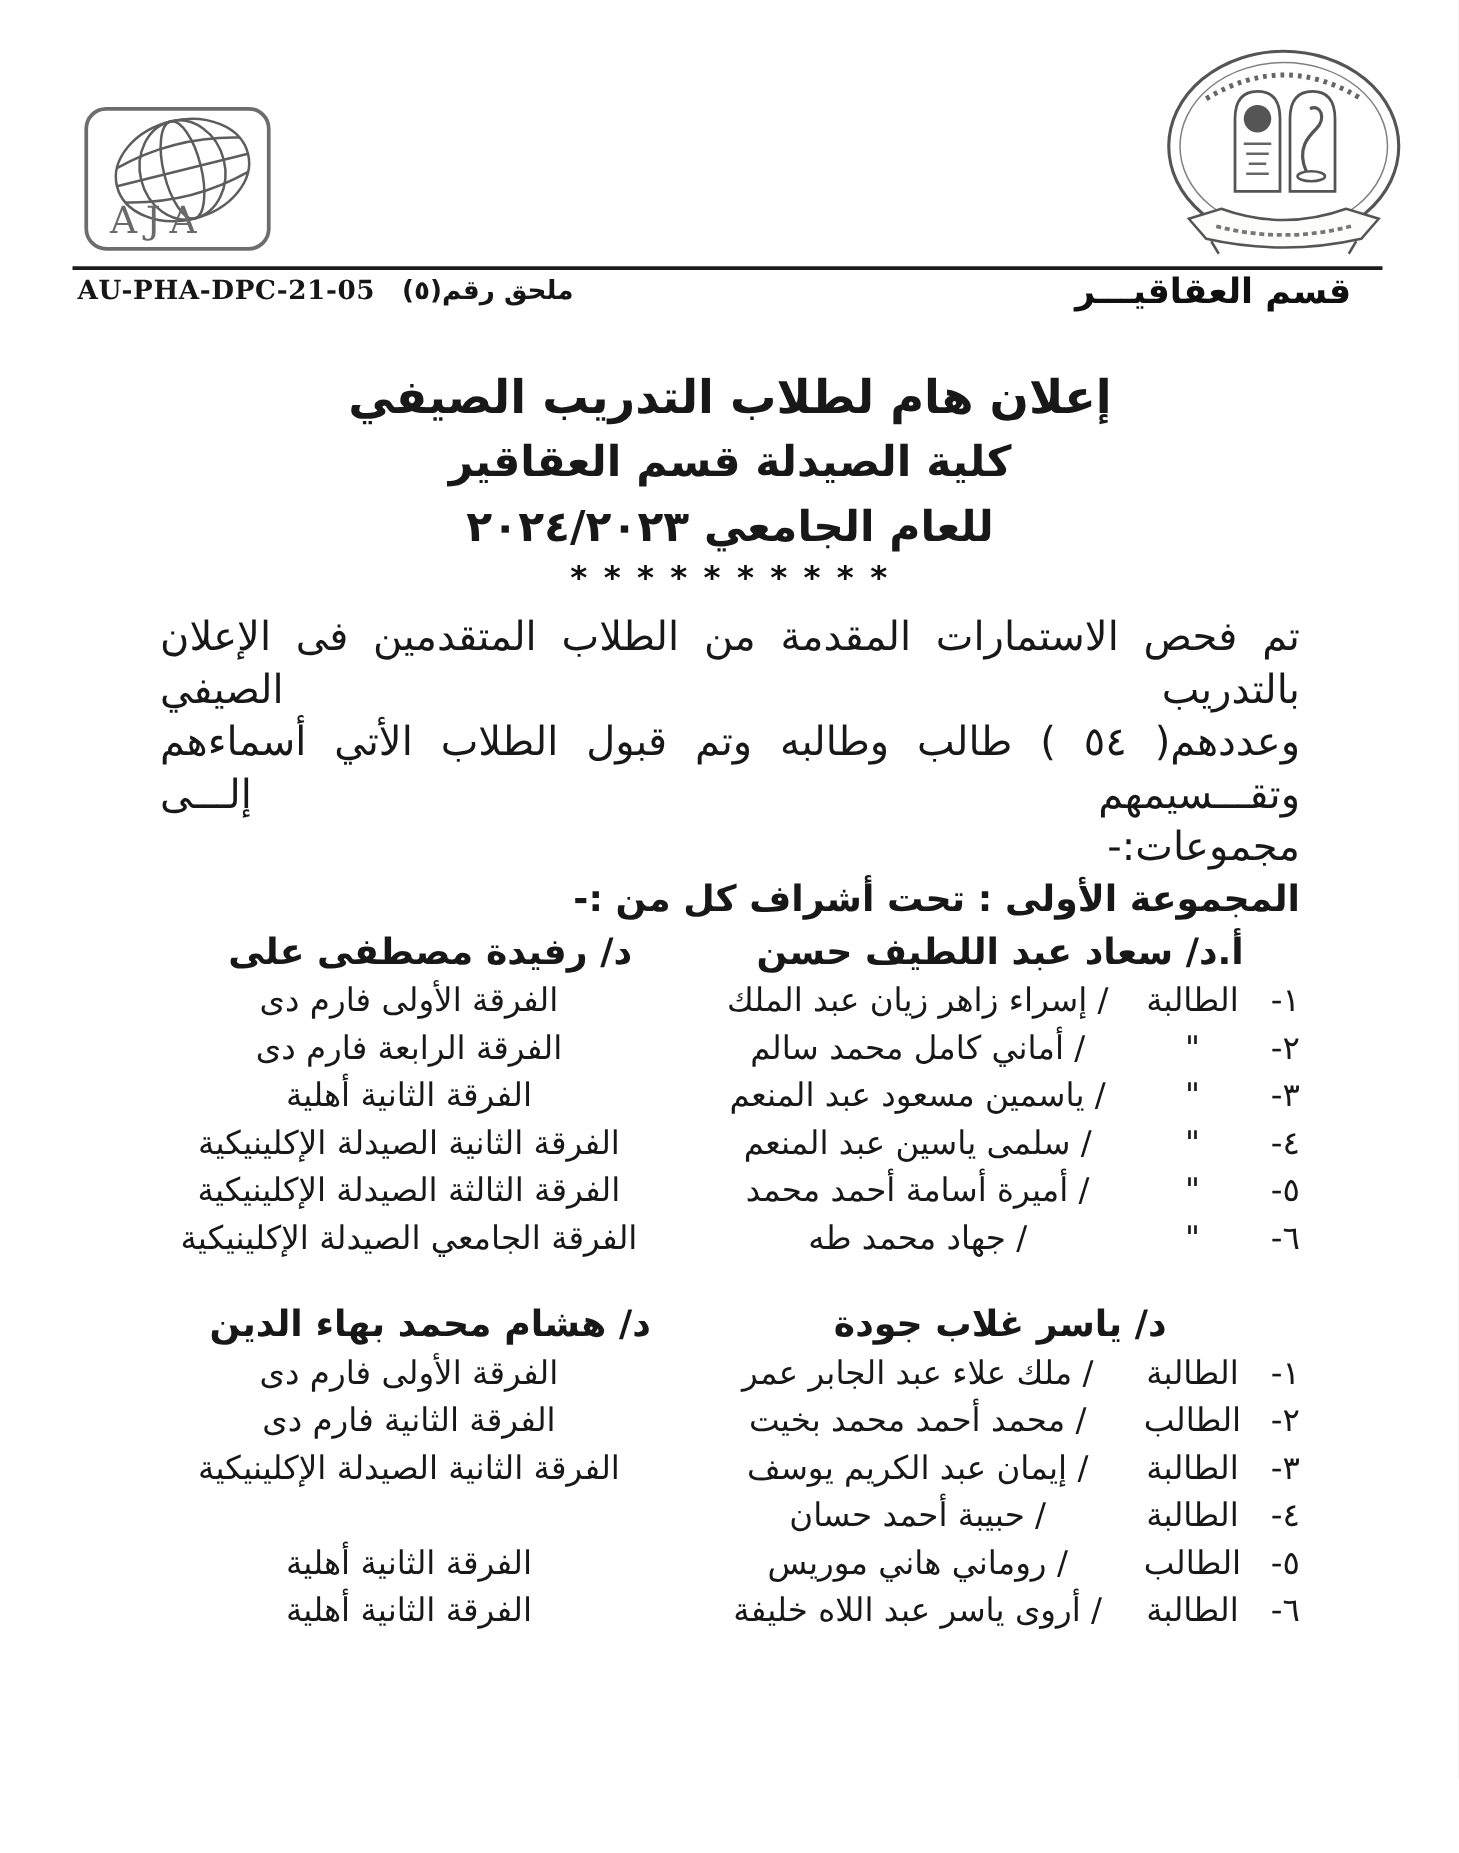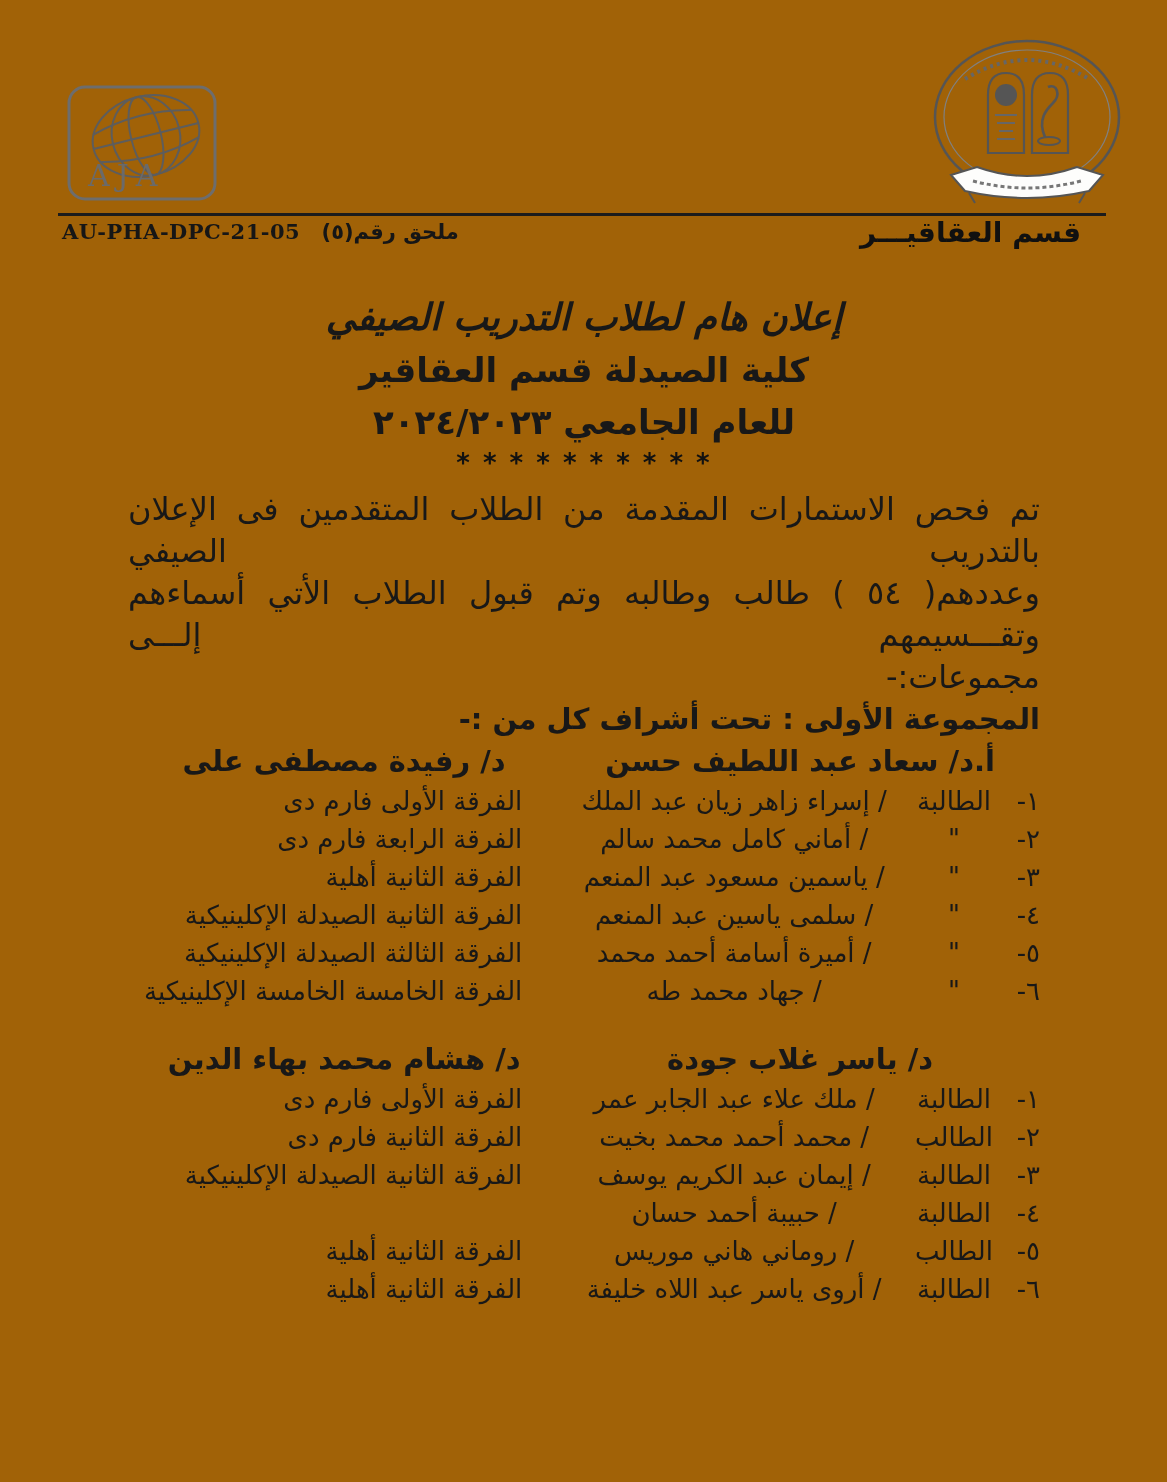--- a/index.html
+++ b/index.html
@@ -1,21 +1,21 @@
 <!DOCTYPE html>
 <html lang="ar"><head>
 <meta charset="utf-8">
 <style>
   * { margin:0; padding:0; box-sizing:border-box; }
   html,body { background:#e9e9e9; }
   .page {
     position:relative;
     width:1167px; height:1482px;
     margin:0 auto;
-    background:#a16207;
+    background:#ffffff;
     color:#1d1d1d;
     font-family:"DejaVu Sans", sans-serif;
     overflow:hidden;
   }
   
   .aja-logo { position:absolute; left:66px; top:84px; width:152px; height:118px; }
   .emblem   { position:absolute; left:925px; top:33px; width:205px; height:178px; }
   .header-rule { position:absolute; left:58px; top:213px; width:1048px; height:3px; background:#1c1c1c; }
   .appendix {
     position:absolute; left:62px; top:219px;
@@ -26,37 +26,37 @@
   .dept {
     position:absolute; right:86px; top:216px;
     direction:rtl; font-size:28px; font-weight:bold; color:#101010;
   }
   
   .content {
     position:absolute; left:128px; top:292px; width:912px;
     direction:rtl; font-size:26px; color:#181818;
   }
   .title-block { text-align:center; }
-  .t1 { font-size:37px; font-weight:bold; line-height:52px;font-style:italic; }
+  .t1 { font-size:37px; font-weight:bold; line-height:52px; }
   .t2, .t3 { font-size:34px; font-weight:bold; line-height:52px; }
   .stars { font-size:26px; font-weight:bold; line-height:30px; letter-spacing:2px; color:#111; }
   .intro { margin-top:10px; font-size:32px; line-height:42px; }
   .intro .jline { text-align:justify; text-align-last:justify; }
   .intro .lline { text-align:right; }
   
   .group-heading { font-size:29px; font-weight:bold; line-height:42px; text-align:right; }
   .sup-row { display:flex; line-height:42px; }
   .sup-first  { flex:0 0 52.6%; text-align:center; font-size:29px; font-weight:bold; }
   .sup-second { flex:1; text-align:center; font-size:29px; font-weight:bold; }
   .srow { display:flex; height:38px; line-height:38px; font-size:26px; }
   .scell { flex:0 0 52.6%; display:flex; }
   .num    { flex:0 0 40px; }
   .slabel { flex:0 0 92px; text-align:center; }
   .sname  { flex:1; text-align:center; }
-  .gcell  { flex:1; text-align:right; padding-left:4px; padding-right:38px; }
+  .gcell  { flex:1; text-align:center; padding-left:4px; padding-right:38px; }
   .group-2 { margin-top:28px; }
   svg { display:block; }
 </style>
 </head>
 <body>
 
 <div class="page">
 
   <div class="aja-logo">
     <svg viewBox="0 0 152 118" width="152" height="118">
@@ -161,21 +161,21 @@
           <span class="sname">/ أميرة أسامة أحمد محمد</span>
         </div>
         <div class="gcell">الفرقة الثالثة الصيدلة الإكلينيكية</div>
       </div>
       <div class="srow">
         <div class="scell">
           <span class="num">٦-</span>
           <span class="slabel">"</span>
           <span class="sname">/ جهاد محمد طه</span>
         </div>
-        <div class="gcell">الفرقة الخامسة الخامسة الإكلينيكية</div>
+        <div class="gcell">الفرقة الجامعي الصيدلة الإكلينيكية</div>
       </div>
     </div>
 
     <div class="group group-2">
       <div class="sup-row">
         <div class="sup-first">د/ ياسر غلاب جودة</div>
         <div class="sup-second">د/ هشام محمد بهاء الدين</div>
       </div>
 
       <div class="srow">

